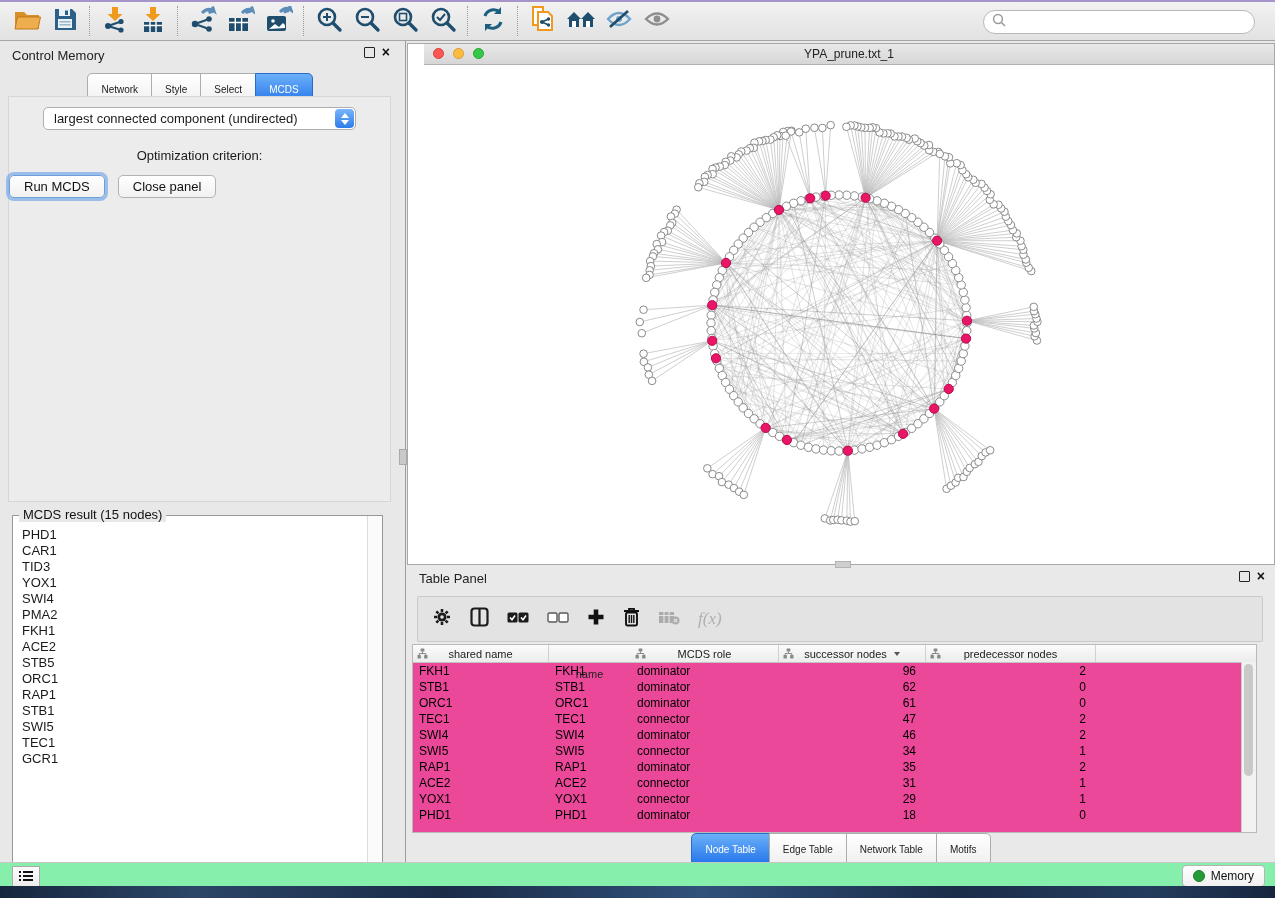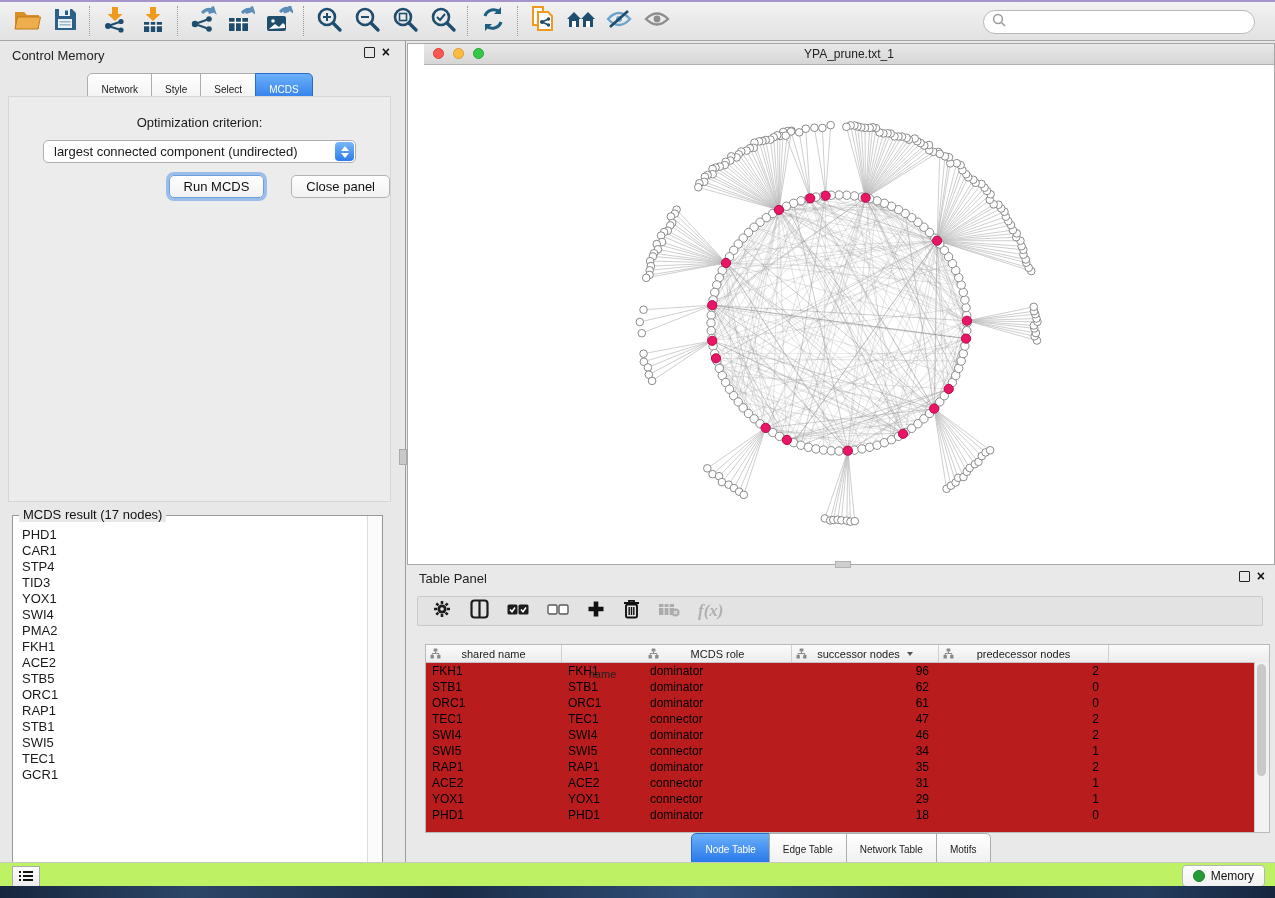--- a/index.html
+++ b/index.html
@@ -32,21 +32,21 @@
   #cp-tabs{position:absolute;left:0;top:32px;width:100%;display:flex;justify-content:center;}
   #cp-content{position:absolute;left:8px;top:55px;width:383px;height:406px;box-sizing:border-box;
     background:#ececec;border:1px solid #d6d6d6;}
   #opt-label{margin-top:18px;text-align:center;font-size:13px;color:#1a1a1a;}
   #criterion{position:relative;margin:10px auto 0 auto;width:313px;height:23px;background:#fff;
     border:1px solid #aeaeae;border-radius:5px;font-size:13px;line-height:22px;padding-left:10px;box-sizing:border-box;}
   #criterion .caps{position:absolute;right:1px;top:1px;width:19px;height:19px;border-radius:4px;
     background:linear-gradient(#79b6f9,#2d7ceb);display:flex;flex-direction:column;align-items:center;justify-content:center;gap:2px;}
   .chev-up{width:0;height:0;border-left:4px solid transparent;border-right:4px solid transparent;border-bottom:5px solid #fff;}
   .chev-dn{width:0;height:0;border-left:4px solid transparent;border-right:4px solid transparent;border-top:5px solid #fff;}
-  #cp-buttons{margin-top:12px;display:flex;justify-content:flex-end;gap:27px;}
+  #cp-buttons{margin-top:12px;display:flex;justify-content:flex-start;gap:13px;}
   .mac-btn{background:linear-gradient(#ffffff,#f1f1f1);border:1px solid #b3b3b3;border-radius:5px;
     font-size:13px;padding:3px 14px;color:#111;}
   .mac-btn.focus{box-shadow:0 0 0 3px rgba(110,165,235,.65);border-color:#6ea0d8;}
   
   #mcds-box{position:absolute;left:12px;top:474px;width:371px;height:363px;border:1px solid #989898;
     background:#fff;box-sizing:border-box;}
   #mcds-legend{position:absolute;left:6px;top:-9px;background:#e8e8e8;padding:0 4px;font-size:13px;color:#111;}
   #mcds-list{position:absolute;left:1px;top:3px;right:15px;bottom:1px;overflow:hidden;
     font-size:13px;line-height:16px;padding:8px 0 0 8px;}
   #mcds-scroll{position:absolute;right:0;top:0;bottom:0;width:14px;background:#fbfbfb;border-left:1px solid #dcdcdc;}
@@ -61,39 +61,39 @@
   .tl{position:absolute;top:4px;width:11px;height:11px;border-radius:50%;box-sizing:border-box;}
   #tl-red{left:9px;background:#fc5753;border:1px solid #df3e3a;}
   #tl-yellow{left:29px;background:#fdbc40;border:1px solid #de9b2d;}
   #tl-green{left:49px;background:#34c748;border:1px solid #27a532;}
   #net-title{position:absolute;left:0;right:0;top:3px;text-align:center;font-size:12px;color:#222;}
   #net-canvas{position:absolute;left:0;top:20px;}
   
   #table-panel{position:absolute;left:407px;top:565px;width:868px;height:297px;background:#e9e9e9;}
   #tp-split-handle{position:absolute;left:428px;top:-4px;width:14px;height:5px;background:#cfcfcf;border:1px solid #b3b3b3;}
   #tp-title{position:absolute;left:12px;top:6px;font-size:13px;color:#222;}
-  #tp-toolbar{position:absolute;left:10px;top:31px;width:846px;height:30px;box-sizing:border-box;
-    background:#e3e3e3;border:1px solid #c9c9c9;border-radius:2px;display:flex;align-items:center;padding-left:14px;gap:18px;font-weight:bold;}
+  #tp-toolbar{position:absolute;left:10px;top:31px;width:846px;height:46px;box-sizing:border-box;
+    background:#e3e3e3;border:1px solid #c9c9c9;border-radius:2px;display:flex;align-items:center;padding-left:14px;gap:18px;}
   .tp-ico{display:flex;align-items:center;justify-content:center;height:30px;}
   #fx-label{font-family:"Liberation Serif",serif;font-style:italic;font-size:17px;color:#b0b0b0;}
-  #node-table{position:absolute;left:18px;top:79px;width:845px;height:189px;background:#b91c1c;
+  #node-table{position:absolute;left:5px;top:79px;width:845px;height:189px;background:#ec4899;
     border:1px solid #b9b9b9;box-sizing:border-box;overflow:hidden;}
   #nt-header{display:flex;height:17px;background:linear-gradient(#fbfbfb,#ececec);border-bottom:1px solid #c4c4c4;}
   .nt-hcell{position:relative;display:flex;align-items:center;justify-content:center;font-size:11px;color:#222;
     border-right:1px solid #d0d0d0;box-sizing:border-box;gap:4px;}
   .nt-hcell .tree{position:absolute;left:4px;top:3px;}
   .sort-caret{width:0;height:0;border-left:3.5px solid transparent;border-right:3.5px solid transparent;border-top:4px solid #555;margin-left:3px;}
   .nt-row{display:flex;height:16px;font-size:12px;color:#000;}
   .nt-cell{box-sizing:border-box;padding:1px 6px 0 6px;white-space:nowrap;overflow:hidden;}
   .nt-cell.num{text-align:right;padding-right:10px;}
   #nt-scroll{position:absolute;right:0;top:17px;bottom:0;width:14px;background:#f2f2f2;border-left:1px solid #cccccc;}
   #nt-thumb{position:absolute;left:2px;top:2px;width:9px;height:112px;background:#c9c9c9;border-radius:5px;}
   #tp-tabs{position:absolute;left:0;top:268px;width:100%;display:flex;justify-content:center;}
   
-  #status-bar{position:absolute;left:0;top:862px;width:1275px;height:24px;background:#bef264;border-top:1px solid #c6c6c6;}
+  #status-bar{position:absolute;left:0;top:862px;width:1275px;height:24px;background:#86efac;border-top:1px solid #c6c6c6;}
   #list-btn{position:absolute;left:12px;top:3px;width:26px;height:19px;background:linear-gradient(#fdfdfd,#ececec);
     border:1px solid #ababab;display:flex;align-items:center;justify-content:center;}
   #memory-btn{position:absolute;right:10px;top:2px;height:20px;background:linear-gradient(#ffffff,#f0f0f0);
     border:1px solid #b5b5b5;border-radius:4px;display:flex;align-items:center;gap:6px;padding:0 10px;font-size:12px;color:#111;}
   #mem-dot{width:10px;height:10px;border-radius:50%;background:#259b37;border:1px solid #1d7d2b;}
   
   #wallpaper{position:absolute;left:0;top:886px;width:1275px;height:12px;
     background:linear-gradient(90deg,#16263e,#2c4668 15%,#1a2c48 35%,#31507a 55%,#1b2e4a 75%,#243c5e 90%,#16263e);}
 </style>
 </head>
@@ -264,39 +264,38 @@
       <div class="close-ico">×</div>
     </div>
   </div>
   <div id="cp-tabs" class="seg">
       <div class="seg-btn">Network</div>
       <div class="seg-btn">Style</div>
       <div class="seg-btn">Select</div>
       <div class="seg-btn active">MCDS</div>
     </div>
   <div id="cp-content">
-    <div id="opt-label">Optimization criterion:</div>
     <div id="criterion">
       <span>largest connected component (undirected)</span>
       <span class="caps">
           <span class="chev-up"></span>
           <span class="chev-dn"></span>
         </span>
     </div>
+    <div id="opt-label">Optimization criterion:</div>
     <div id="cp-buttons">
       <button class="mac-btn focus">Run MCDS</button>
       <button class="mac-btn">Close panel</button>
     </div>
   </div>
   <div id="mcds-box">
-    <div id="mcds-legend">MCDS result (17 nodes)</div>
+    <div id="mcds-legend">MCDS result (15 nodes)</div>
     <div id="mcds-list">
         <div>PHD1</div>
         <div>CAR1</div>
-        <div>STP4</div>
         <div>TID3</div>
         <div>YOX1</div>
         <div>SWI4</div>
         <div>PMA2</div>
         <div>FKH1</div>
         <div>ACE2</div>
         <div>STB5</div>
         <div>ORC1</div>
         <div>RAP1</div>
         <div>STB1</div>

